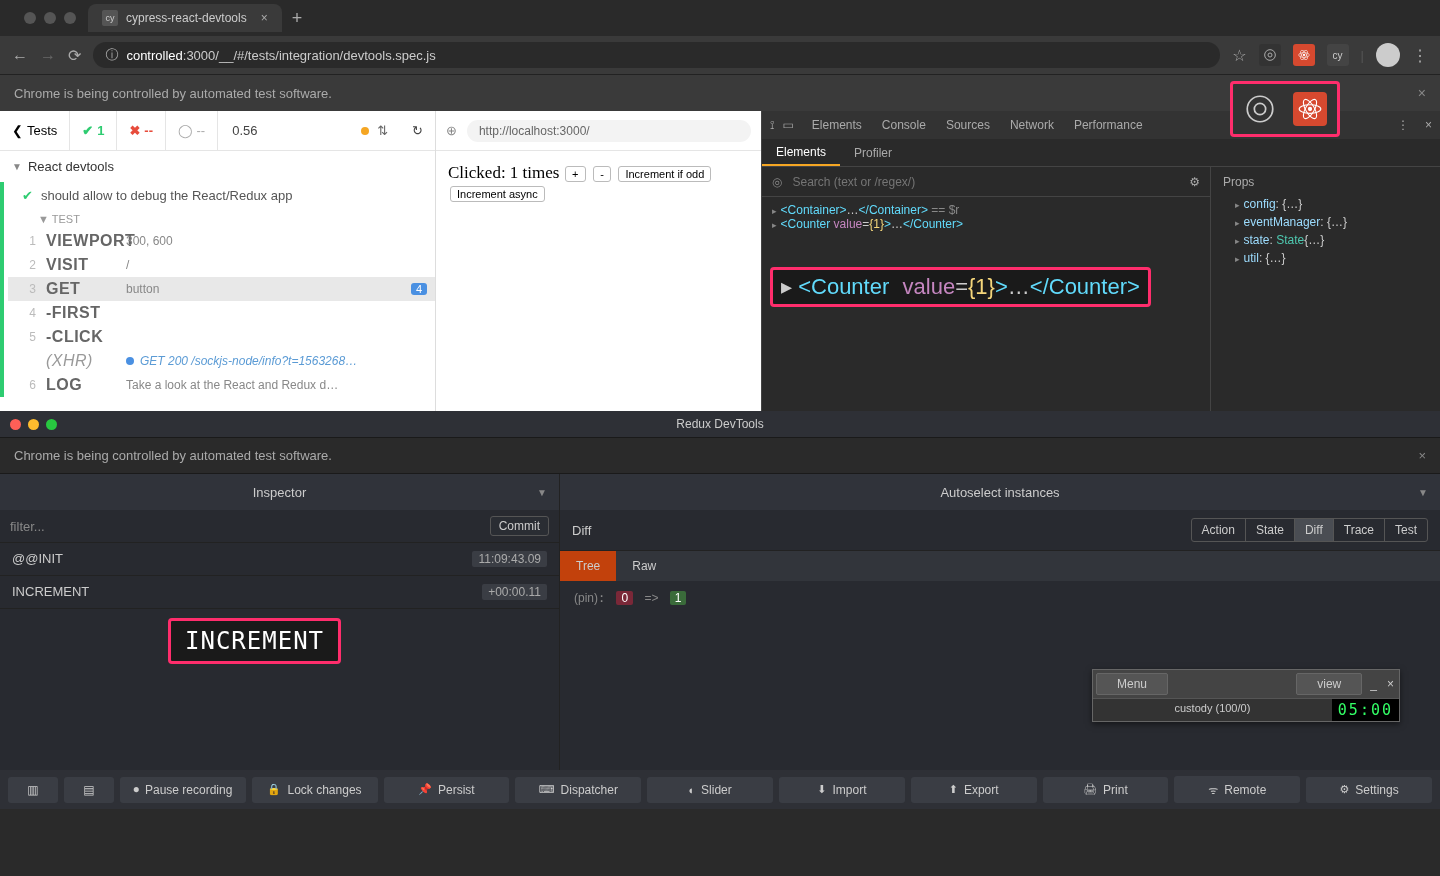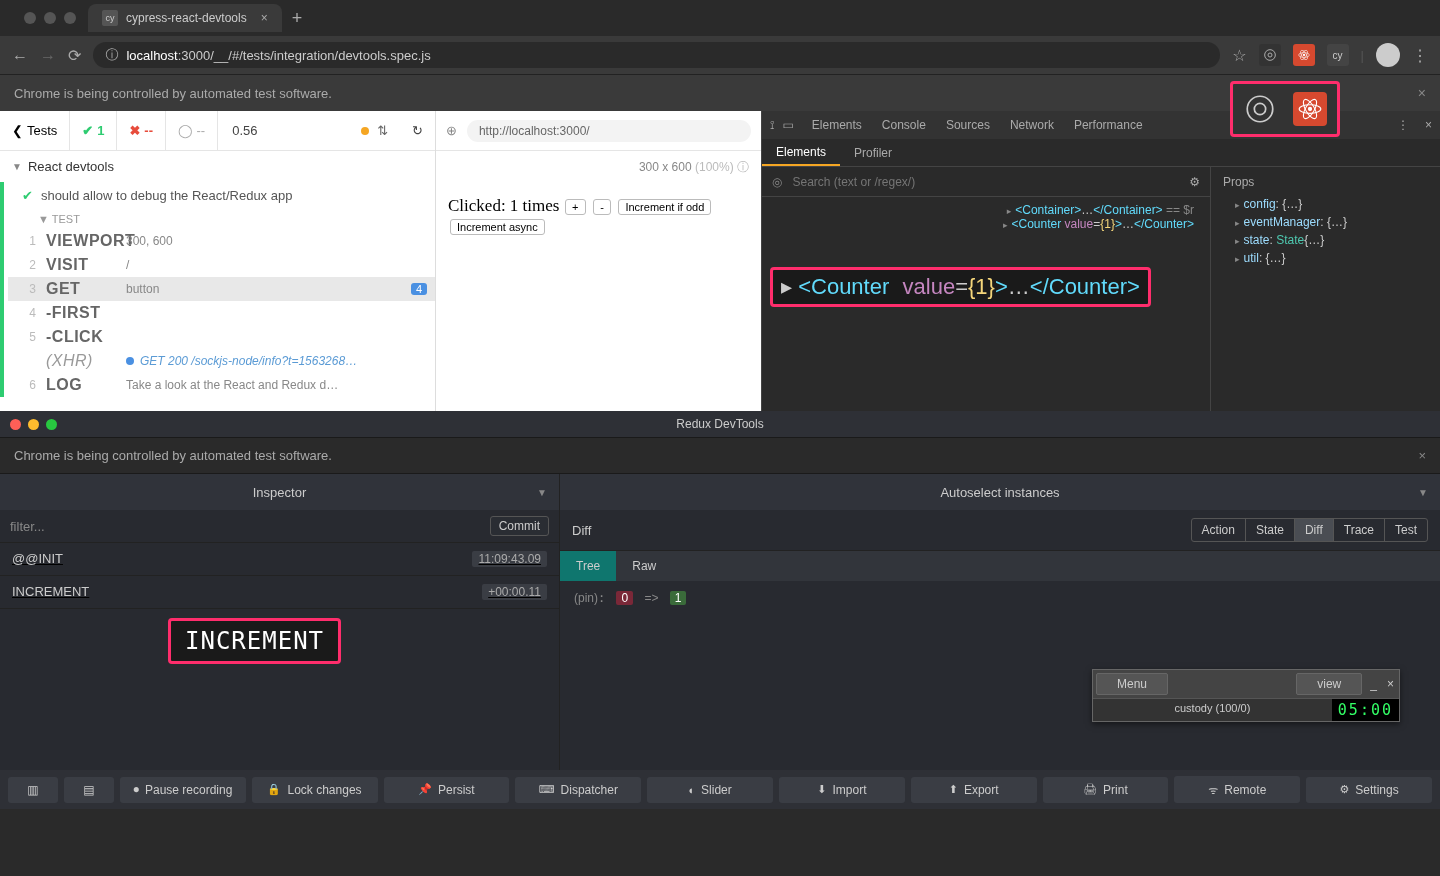--- a/index.html
+++ b/index.html
@@ -71,21 +71,21 @@
 .dt-tabs { display: flex; align-items: center; height: 28px; background: #333; color: #aaa; font-size: 12px; }
 .dt-picker { padding: 0 8px; color: #aaa; display: flex; gap: 8px; }
 .dt-tab { padding: 0 10px; height: 100%; display: flex; align-items: center; cursor: pointer; }
 .dt-row2 { display: flex; background: #2a2a2a; height: 28px; border-bottom: 1px solid #444; }
 .dt-subtab { padding: 0 14px; color: #aaa; font-size: 12px; display: flex; align-items: center; cursor: pointer; }
 .dt-subtab.active { color: #fff; border-bottom: 2px solid #f5a623; }
 .dt-search { display: flex; align-items: center; height: 30px; padding: 0 10px; gap: 10px; color: #888; font-size: 12px; border-bottom: 1px solid #444; }
 .dt-search input { background: transparent; border: none; color: #ccc; flex: 1; outline: none; font-size: 12px; }
 .dt-search .gear { color: #aaa; cursor: pointer; }
 .dt-tree-row { display: flex; flex: 1; }
-.dt-tree { flex: 1; padding: 6px 16px; font-family: Menlo, monospace; font-size: 12px; color: #ccc; position: relative; text-align: right; }
+.dt-tree { flex: 1; padding: 6px 10px; font-family: Menlo, monospace; font-size: 12px; color: #ccc; position: relative; }
 .dt-tree .line { white-space: nowrap; }
 .dt-tree .elname { color: #61dafb; }
 .dt-tree .propname { color: #c586c0; }
 .dt-tree .propval { color: #f5d67b; }
 .dt-tree .tri { color: #888; font-size: 9px; margin-right: 4px; }
 .dt-tree .sel { color: #888; }
 .dt-props { width: 230px; border-left: 1px solid #444; padding: 8px 12px; font-family: Menlo, monospace; font-size: 12px; color: #ccc; }
 .dt-props .hdr { color: #aaa; font-family: -apple-system, sans-serif; margin-bottom: 6px; }
 .dt-props .row { padding: 2px 0 2px 12px; }
 .dt-props .tri2 { color: #888; font-size: 9px; margin-right: 4px; }
@@ -103,33 +103,33 @@
 .redux-info { background: #2a2a2a; color: #aaa; padding: 10px 14px; font-size: 13px; display: flex; justify-content: space-between; border-top: 1px solid #1a1a1a; border-bottom: 1px solid #1a1a1a; }
 .redux-header { display: flex; height: 36px; background: #30333a; }
 .redux-left-head, .redux-right-head { display: flex; align-items: center; justify-content: center; gap: 8px; color: #ccc; font-size: 13px; position: relative; }
 .redux-left-head { width: 560px; border-right: 1px solid #222; }
 .redux-right-head { flex: 1; }
 .redux-head-chev { position: absolute; right: 12px; color: #888; font-size: 10px; }
 .redux-body { display: flex; height: 260px; }
 .redux-left { width: 560px; border-right: 1px solid #222; display: flex; flex-direction: column; position: relative; background: #282a30; }
 .rl-filter { display: flex; align-items: center; justify-content: space-between; padding: 6px 10px; font-family: Menlo, monospace; color: #888; font-size: 13px; border-bottom: 1px solid #222; }
 .rl-commit { background: #2a2d33; border: 1px solid #555; color: #ccc; padding: 2px 8px; border-radius: 3px; font-size: 12px; cursor: pointer; }
-.rl-action { display: flex; justify-content: space-between; padding: 8px 12px; font-family: Menlo, monospace; font-size: 13px; border-bottom: 1px solid #222; text-decoration: underline; }
+.rl-action { display: flex; justify-content: space-between; padding: 8px 12px; font-family: Menlo, monospace; font-size: 13px; border-bottom: 1px solid #222; }
 .rl-action .name { color: #ccc; }
 .rl-action .time { background: #3a3d44; color: #aaa; padding: 1px 6px; border-radius: 2px; font-size: 12px; }
 .bubble-inc { position: absolute; top: 108px; left: 168px; border: 3px solid #ff2d6c; background: #1a1a1a; color: #fff; font-family: Menlo, monospace; font-size: 24px; padding: 6px 14px; border-radius: 4px; letter-spacing: 1px; }
 .redux-right { flex: 1; background: #282a30; display: flex; flex-direction: column; position: relative; }
 .rr-top { display: flex; align-items: center; justify-content: space-between; padding: 8px 12px; font-family: Menlo, monospace; color: #ccc; border-bottom: 1px solid #222; }
 .rr-tabs { display: flex; border: 1px solid #555; border-radius: 3px; overflow: hidden; justify-content: space-between; }
 .rr-tab { padding: 4px 10px; font-size: 12px; font-family: -apple-system, sans-serif; color: #ccc; cursor: pointer; border-right: 1px solid #555; }
 .rr-tab:last-child { border-right: none; }
 .rr-tab.active { background: #4a4d53; }
 .rr-subtabs { display: flex; background: #32353b; }
 .rr-subtab { padding: 8px 16px; font-size: 12px; color: #ccc; cursor: pointer; }
-.rr-subtab.active { background: #0f766e; }
+.rr-subtab.active { background: #c2410c; }
 .rr-diff { padding: 10px 14px; font-family: Menlo, monospace; font-size: 12px; color: #888; }
 .rr-diff .pill { display: inline-block; padding: 0 5px; border-radius: 2px; margin: 0 4px; }
 .rr-diff .pill.old { background: #7a2838; color: #fff; }
 .rr-diff .pill.new { background: #3a6b3a; color: #fff; }
 
 
 .overlay-box { position: absolute; right: 40px; bottom: 48px; width: 308px; background: #444; border: 1px solid #666; box-shadow: 0 2px 6px rgba(0,0,0,0.5); font-size: 12px; color: #ccc; }
 .ob-row { display: flex; align-items: center; border-bottom: 1px solid #555; }
 .ob-btn { padding: 3px 20px; background: #555; border: 1px solid #666; margin: 3px; border-radius: 2px; cursor: pointer; }
 .ob-spacer { flex: 1; }
@@ -161,21 +161,21 @@
     </div>
     <div class="new-tab">+</div>
   </div>
 
   <div class="addr-bar">
     <span class="nav-icon">←</span>
     <span class="nav-icon" style="opacity:.4;">→</span>
     <span class="nav-icon">⟳</span>
     <div class="url-bar">
       <span style="color:#aaa;">ⓘ</span>
-      <span class="url-text"><span class="host">localhost</span><span>:3000/__/#/tests/integration/devtools.spec.js</span></span>
+      <span class="url-text"><span class="host">controlled</span><span>:3000/__/#/tests/integration/devtools.spec.js</span></span>
     </div>
     <div class="right-icons">
       <span class="nav-icon">☆</span>
       <div class="ext-icon" style="background:#333;">
         <svg width="16" height="16" viewBox="0 0 24 24">
             <circle cx="12" cy="12" r="8" fill="none" stroke="#aaa" stroke-width="1.5"></circle>
             <circle cx="12" cy="12" r="3" fill="none" stroke="#aaa" stroke-width="1.5"></circle>
           </svg>
       </div>
       <div class="ext-icon" style="background:#d6492f;">
@@ -293,23 +293,20 @@
             </div>
         </div>
       </div>
     </div>
 
     <div class="iframe-area">
       <div class="iframe-header">
         <span class="iframe-target">⊕</span>
         <div class="iframe-url">http://localhost:3000/</div>
       </div>
-      <div class="iframe-meta">
-        <span>300 x 600</span> <span style="color:#bbb;">(100%)</span> <span style="color:#bbb;">ⓘ</span>
-      </div>
       <div class="iframe-content">
         <span class="counter">Clicked: 1 times</span>
         <button>+</button>
         <button>-</button>
         <button>Increment if odd</button><br>
         <button>Increment async</button>
       </div>
     </div>
 
     <div class="dt-area">

